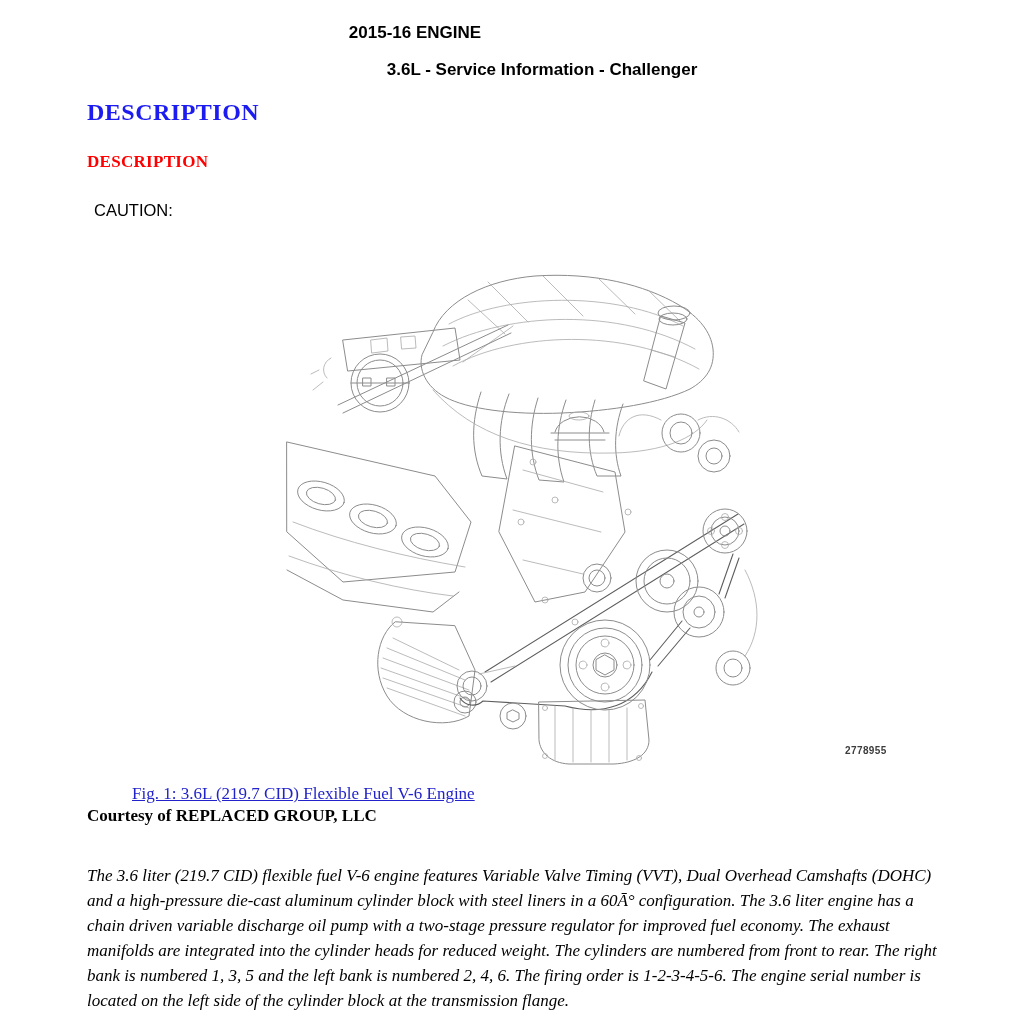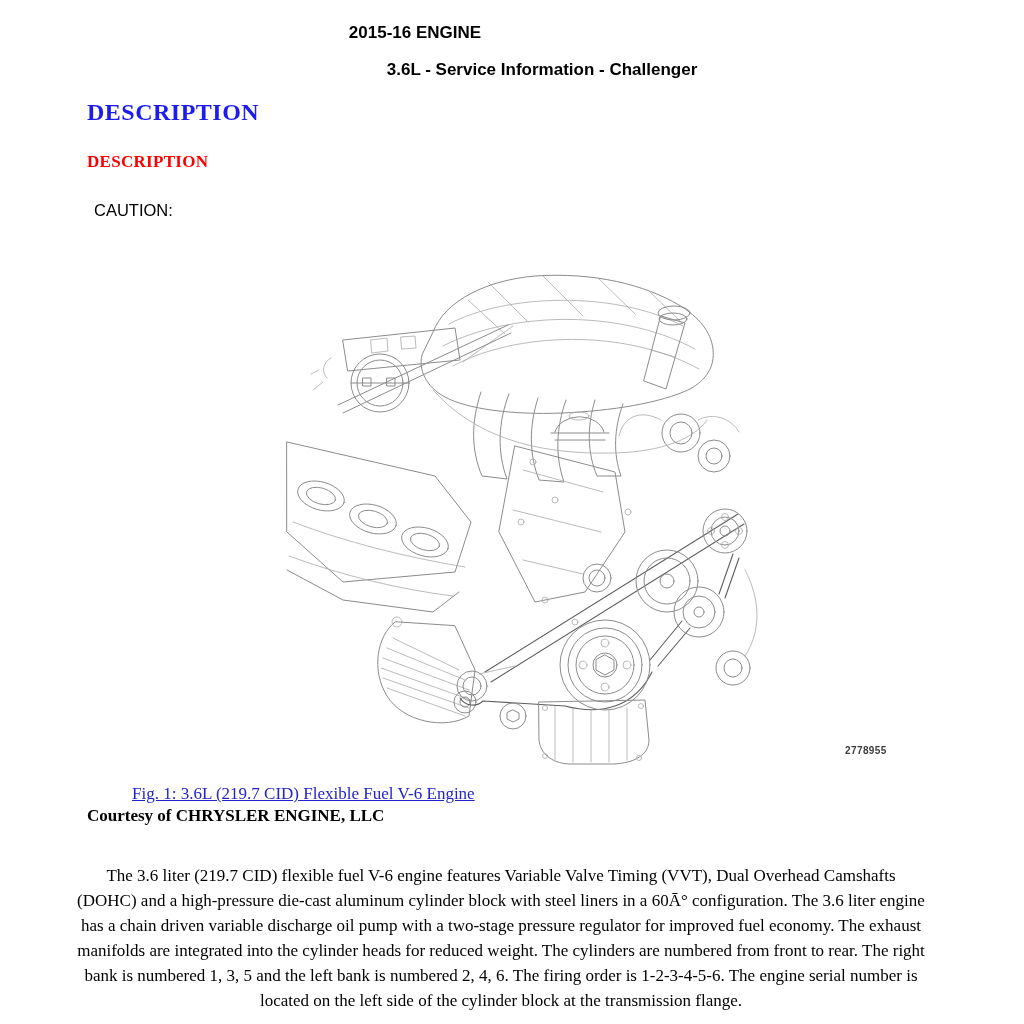--- a/index.html
+++ b/index.html
@@ -54,23 +54,24 @@
   .figure-caption{
     position:absolute;left:97px;top:784px;
     font-family:"Liberation Serif", serif;font-weight:normal;font-size:17px;
     color:var(--figure-link);text-decoration:underline;cursor:pointer;margin-left:35px;
   }
   .figure-credit{
     position:absolute;left:87px;top:806px;
     font-family:"Liberation Serif", serif;font-weight:bold;font-size:17px;
   }
   .body-paragraph{
-    position:absolute;left:75px;top:846px;width:852px;
+    position:absolute;left:87px;top:846px;width:852px;
     font-family:"Liberation Serif", serif;font-size:17px;line-height:25px;
-    text-align:center;
+    text-align:left;
+    font-style:italic;
   }
   svg *{vector-effect:non-scaling-stroke;}
   .ln{fill:none;stroke:var(--diagram-line);stroke-width:1;stroke-linecap:round;stroke-linejoin:round;}
   .ln-lt{fill:none;stroke:#aaaaaa;stroke-width:.8;stroke-linecap:round;}
   .ln-dk{fill:none;stroke:#5e5e5e;stroke-width:1.1;stroke-linecap:round;}
 </style>
 </head>
 <body>
 
 <div class="doc-title">2015-16 ENGINE</div>
@@ -199,15 +200,15 @@
       <circle class="ln-lt" cx="262" cy="438" r="2.5"></circle>
         <circle class="ln-lt" cx="358" cy="436" r="2.5"></circle>
         <circle class="ln-lt" cx="262" cy="486" r="2.5"></circle>
         <circle class="ln-lt" cx="356" cy="488" r="2.5"></circle>
     </svg>
   </div>
   <div class="drawing-number">2778955</div>
 </div>
 
 <a class="figure-caption">Fig. 1: 3.6L (219.7 CID) Flexible Fuel V-6 Engine</a>
-<div class="figure-credit">Courtesy of CHRYSLER ENGINE, LLC</div>
+<div class="figure-credit">Courtesy of REPLACED GROUP, LLC</div>
 
 <p class="body-paragraph">The 3.6 liter (219.7 CID) flexible fuel V-6 engine features Variable Valve Timing (VVT), Dual Overhead Camshafts (DOHC) and a high-pressure die-cast aluminum cylinder block with steel liners in a 60Ā° configuration. The 3.6 liter engine has a chain driven variable discharge oil pump with a two-stage pressure regulator for improved fuel economy. The exhaust manifolds are integrated into the cylinder heads for reduced weight. The cylinders are numbered from front to rear. The right bank is numbered 1, 3, 5 and the left bank is numbered 2, 4, 6. The firing order is 1-2-3-4-5-6. The engine serial number is located on the left side of the cylinder block at the transmission flange.</p>
 
 </body></html>

